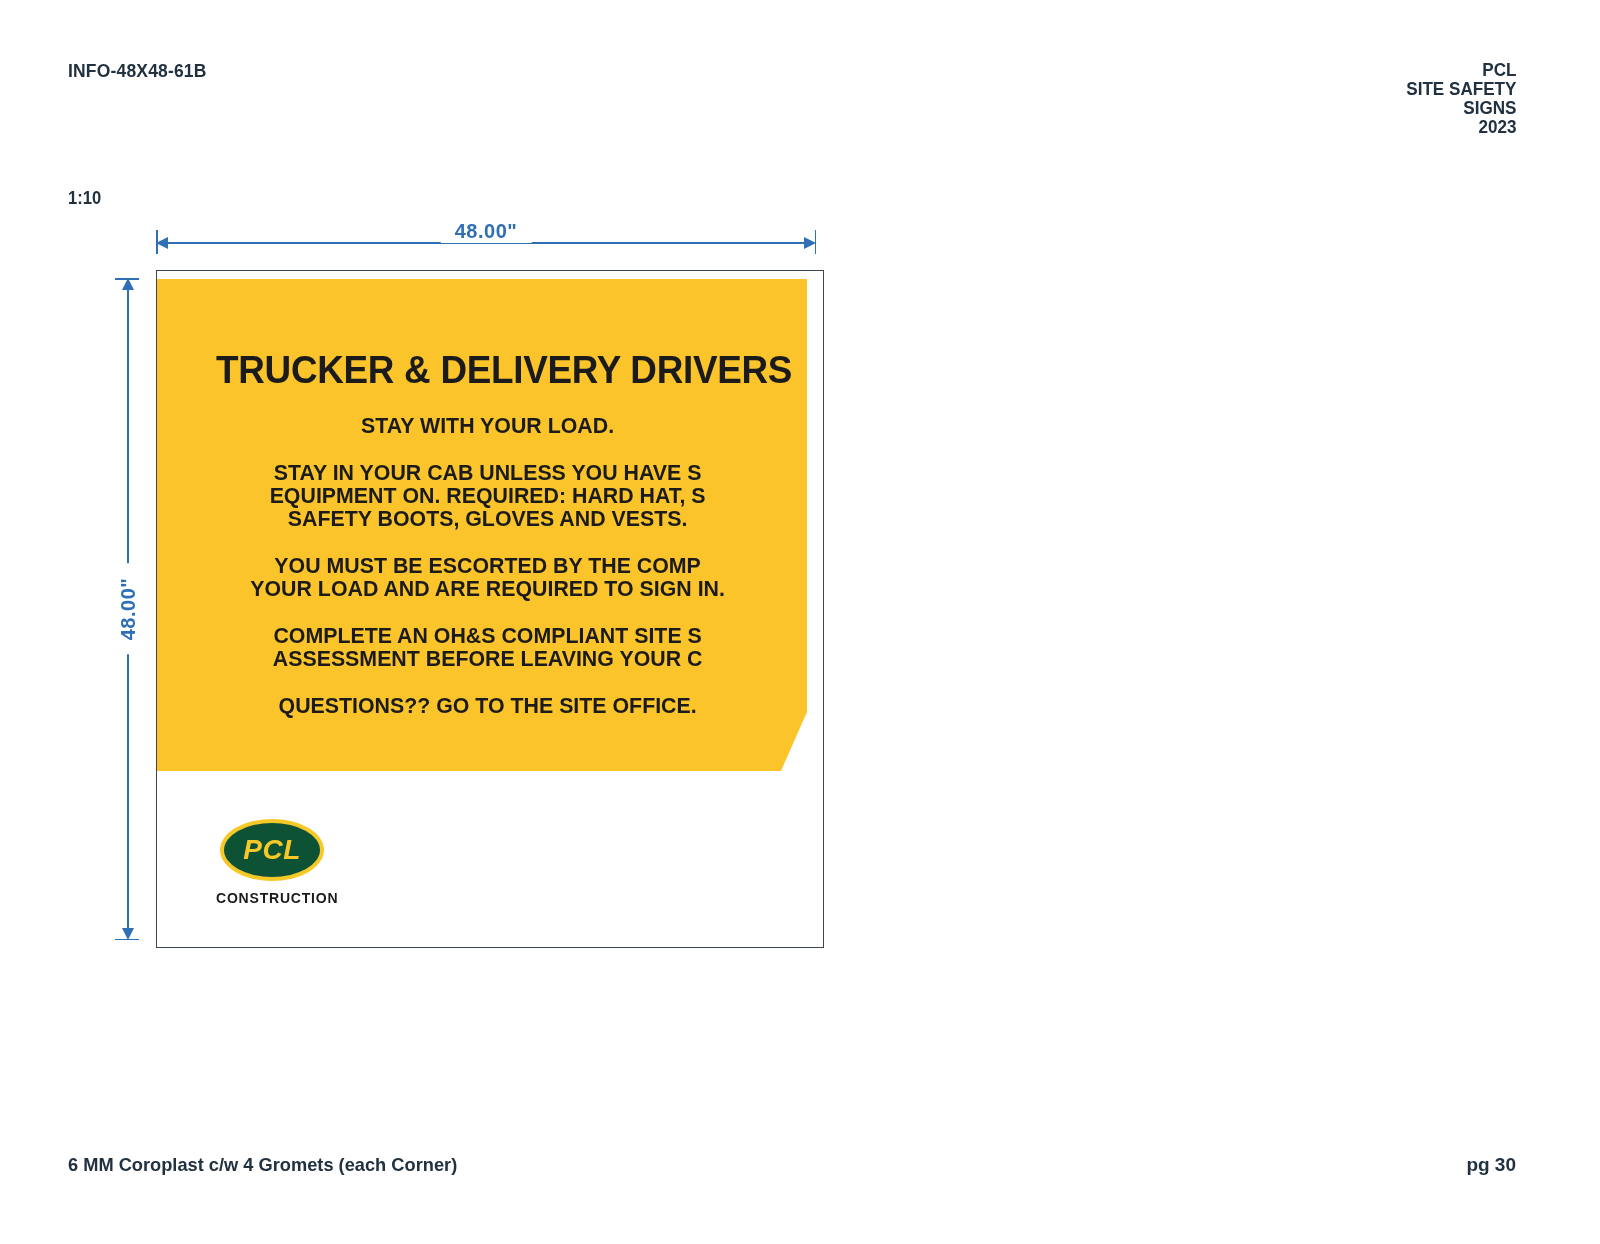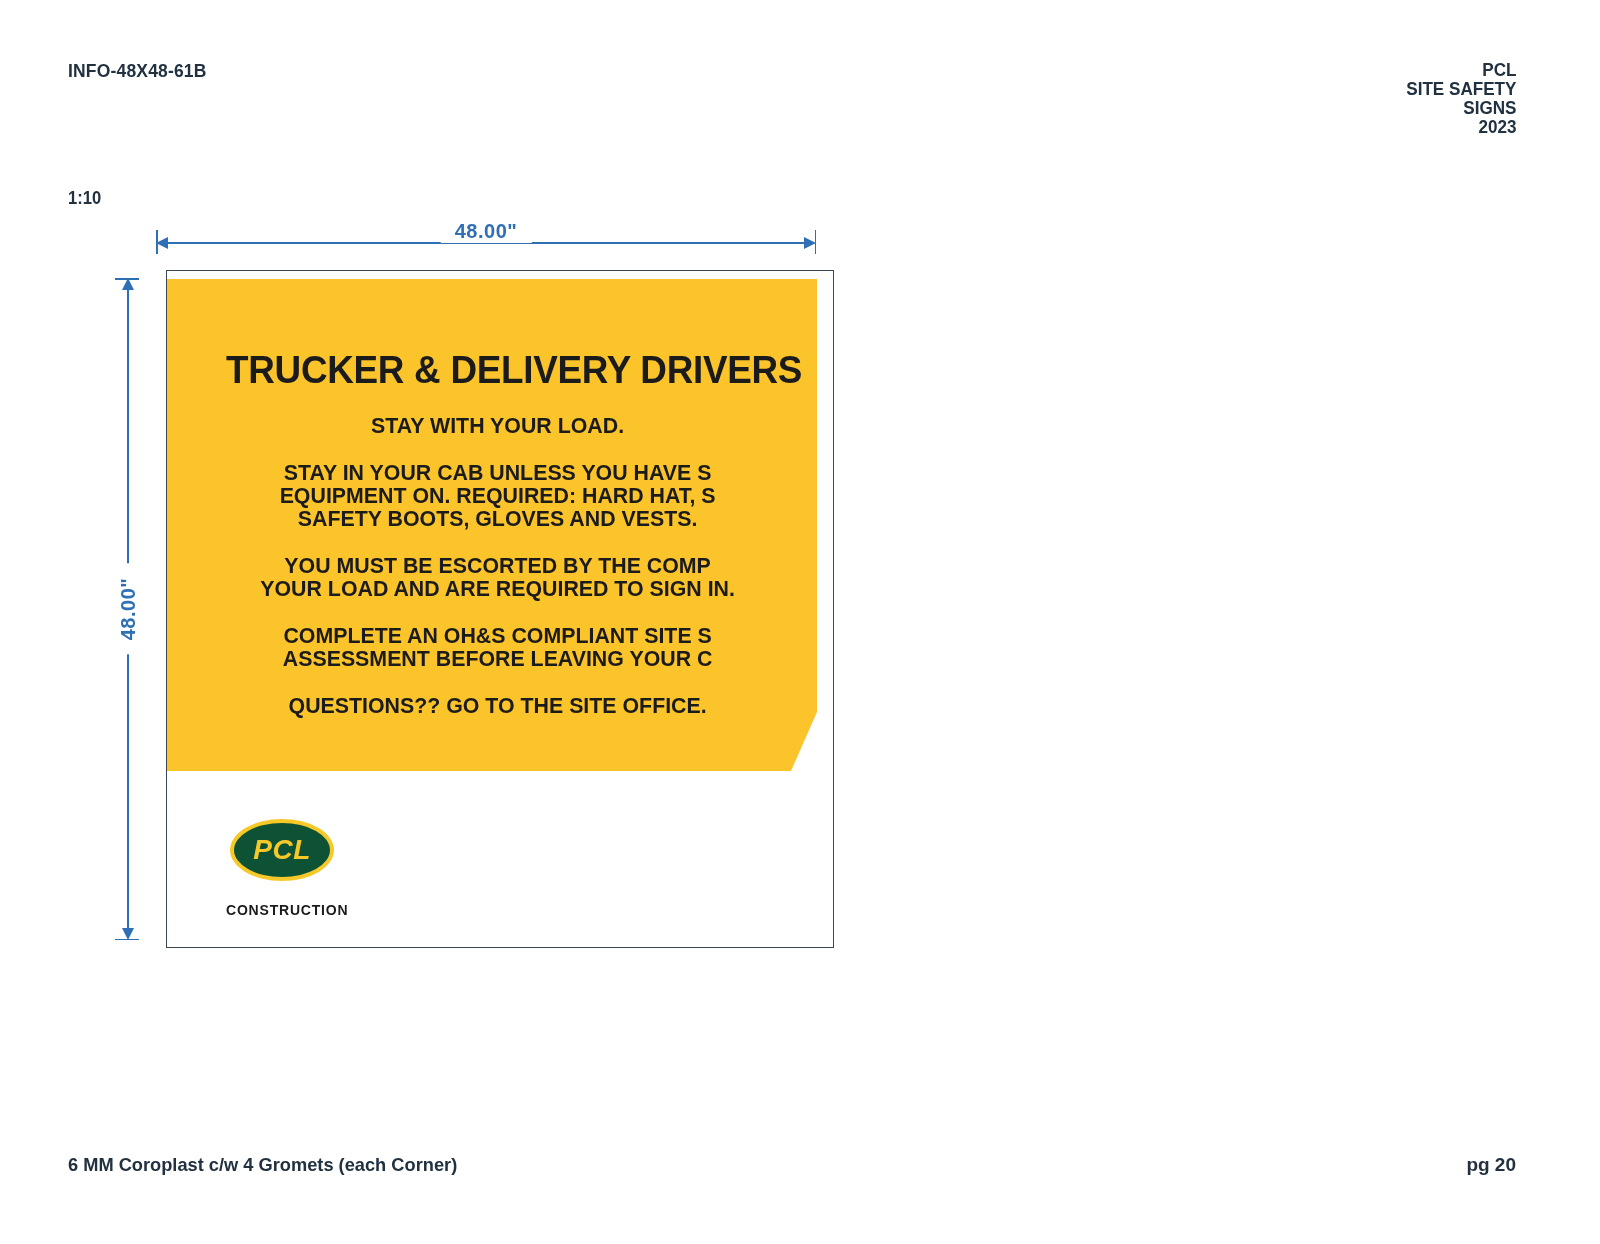--- a/index.html
+++ b/index.html
@@ -142,21 +142,21 @@
     font-size: 20px;
     font-weight: 700;
     color: #2f6fb5;
     white-space: nowrap;
     letter-spacing: 0.5px;
   }
 
   
   .artboard {
     position: absolute;
-    left: 166px;
+    left: 156px;
     top: 270px;
     width: 668px;
     height: 678px;
     border: 1.5px solid #3c4650;
     background: #ffffff;
     box-sizing: border-box;
   }
   .yellow-panel {
     position: absolute;
     left: 0;
@@ -220,21 +220,21 @@
   }
   .logo-oval span {
     color: #f7c928;
     font-size: 28px;
     font-weight: 800;
     font-style: italic;
     letter-spacing: 0.5px;
     line-height: 1;
   }
   .logo-sub {
-    margin-top: 21px;
+    margin-top: 9px;
     font-size: 14px;
     font-weight: 800;
     letter-spacing: 0.8px;
     color: #1b1b1b;
     text-align: center;
     width: 112px;
   }
 
   
   .footer-left {
@@ -317,13 +317,13 @@
 
   <div class="logo-wrap">
     <div class="logo-oval">
       <span>PCL</span>
     </div>
     <div class="logo-sub">CONSTRUCTION</div>
   </div>
 </div>
 
 <div class="footer-left">6 MM Coroplast c/w 4 Gromets (each Corner)</div>
-<div class="footer-right">pg 20</div>
+<div class="footer-right">pg 30</div>
 
 </body></html>

